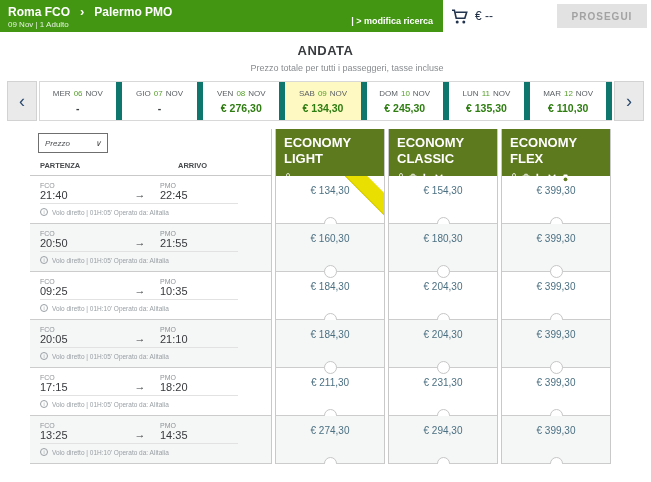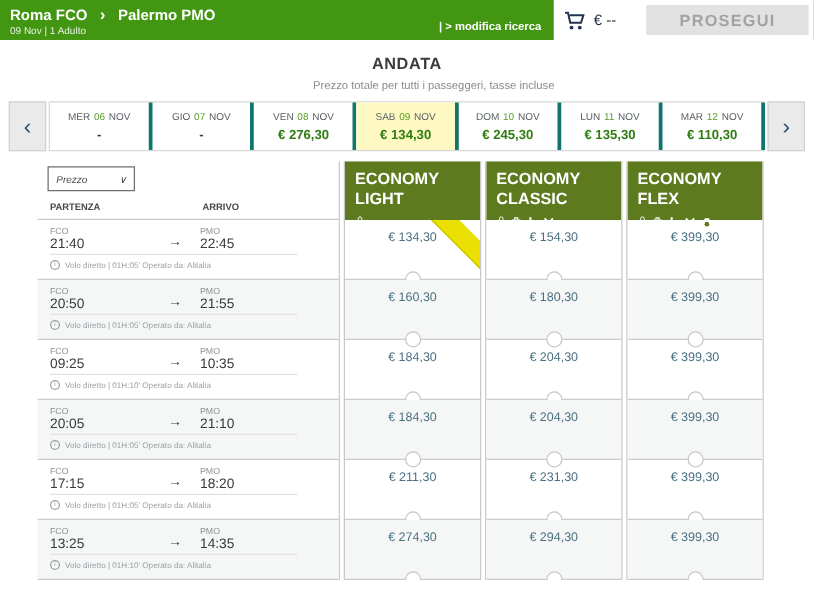--- a/index.html
+++ b/index.html
@@ -8,47 +8,47 @@
 
   
   .topbar { display:flex; height:32px; background:#429612; }
   .topbar-left { padding:4px 0 0 8px; color:#fff; }
   .route-line { font-size:12px; font-weight:bold; display:flex; align-items:center; gap:10px; }
   .route-chevron { font-size:13px; font-weight:bold; }
   .route-sub { font-size:8px; opacity:.88; margin-top:1px; }
   .modify { margin-left:auto; color:#fff; font-size:9px; font-weight:bold; align-self:flex-end; padding:0 10px 6px 0; white-space:nowrap; cursor:pointer; }
   .topbar-right { flex:0 0 208px; background:#fff; display:flex; align-items:center; padding:0 4px 0 8px; gap:6px; }
   .cart { display:flex; align-items:center; gap:6px; color:#1d2c42; font-size:12px; cursor:pointer; }
-  .prosegui { margin-left:auto; width:130px; height:24px; background:#e2e2e2; border:none; color:#a2a2a2; font-size:13px; font-weight:bold; letter-spacing:1px; font-family:inherit; cursor:pointer; }
+  .prosegui { margin-left:auto; width:90px; height:24px; background:#e2e2e2; border:none; color:#a2a2a2; font-size:10px; font-weight:bold; letter-spacing:1px; font-family:inherit; cursor:pointer; }
 
   
   .andata { text-align:center; }
   .andata h1 { margin-top:11px; font-size:13px; letter-spacing:.5px; color:#393c3f; }
   .andata p { margin-top:5px; font-size:9px; color:#888c90;margin-left:43px; }
 
   
   .carousel { display:flex; margin:8px 7px 0; height:40px; }
   .car-arrow { width:30px; background:#eaeaea; border:1px solid #d2d2d2; color:#2b4a6e; font-size:18px; line-height:1; cursor:pointer; font-family:inherit; }
   .car-cells { flex:1; display:flex; border:1px solid #d8d8d8; border-left:none; border-right:none; margin:0 2px; }
-  .car-cell { flex:1; text-align:center; border-right:3px solid #0f766e; padding-top:7px; cursor:pointer; }
+  .car-cell { flex:1; text-align:center; border-right:6px solid #0f766e; padding-top:7px; cursor:pointer; }
   .car-cell:first-child { border-left:1px solid #d8d8d8; }
   .car-cell.selected { background:#fef9c3; }
   .car-dow { font-size:8px; color:#5a5f63; display:flex; justify-content:center; gap:3px; }
   .car-dow .d-num { color:#57a02b; }
   .car-price { margin-top:4px; font-size:10.5px; font-weight:bold; color:#2e7d11; }
   .car-cell.noprice .car-price { color:#3c3f42; }
 
   
   .results { display:flex; margin:8px 0 0 30px; width:581px; align-items:flex-start; }
   .flight-col { width:242px; border-right:1px solid #c9c9c9; }
   .fare-col { width:110px; margin-left:3px; border-left:1px solid #c9c9c9; border-right:1px solid #c9c9c9; position:relative; overflow:hidden; }
   .fc-header { height:47px; border-bottom:1px solid #c9c9c9; padding-top:4px; }
   .sort-dd { margin-left:8px; width:70px; height:20px; border:1px solid #6f6f6f; display:flex; align-items:center; justify-content:space-between; padding:0 6px; font-size:8px; color:#4c4f52; cursor:pointer; background:#fff;font-style:italic; }
   .dd-chevron { font-size:8px; color:#444; }
-  .fc-cols { display:flex; margin-top:8px; font-size:7.5px; font-weight:bold; color:#46494c; }
+  .fc-cols { display:flex; margin-top:8px; font-size:7.5px; font-weight:bold; color:#46494c;gap:16px; }
   .fc-cols .c1 { width:132px; padding-left:10px; }
   .fare-head { height:47px; background:#5e7a1e; color:#fff; padding:6px 0 0 8px; position:relative; z-index:2; }
   .fh-line { font-size:13px; font-weight:bold; line-height:1.25; }
   .fare-icons { margin-top:3px; display:flex; gap:3px; align-items:flex-end; height:13px; }
   .ribbon { position:absolute; top:52px; left:53px; width:80px; height:16px; background:#e9df00; border-bottom:1px solid #cfc600; transform:rotate(45deg); z-index:1; }
 
   .cell { height:48px; border-bottom:1px solid #cccccc; position:relative; z-index:2; background:transparent; }
   .cell.alt { background:#f5f6f6; }
 
   .fcell .f-times { display:flex; margin-left:10px; width:198px; padding:6px 0 2px; border-bottom:1px solid #e2e2e2; }

